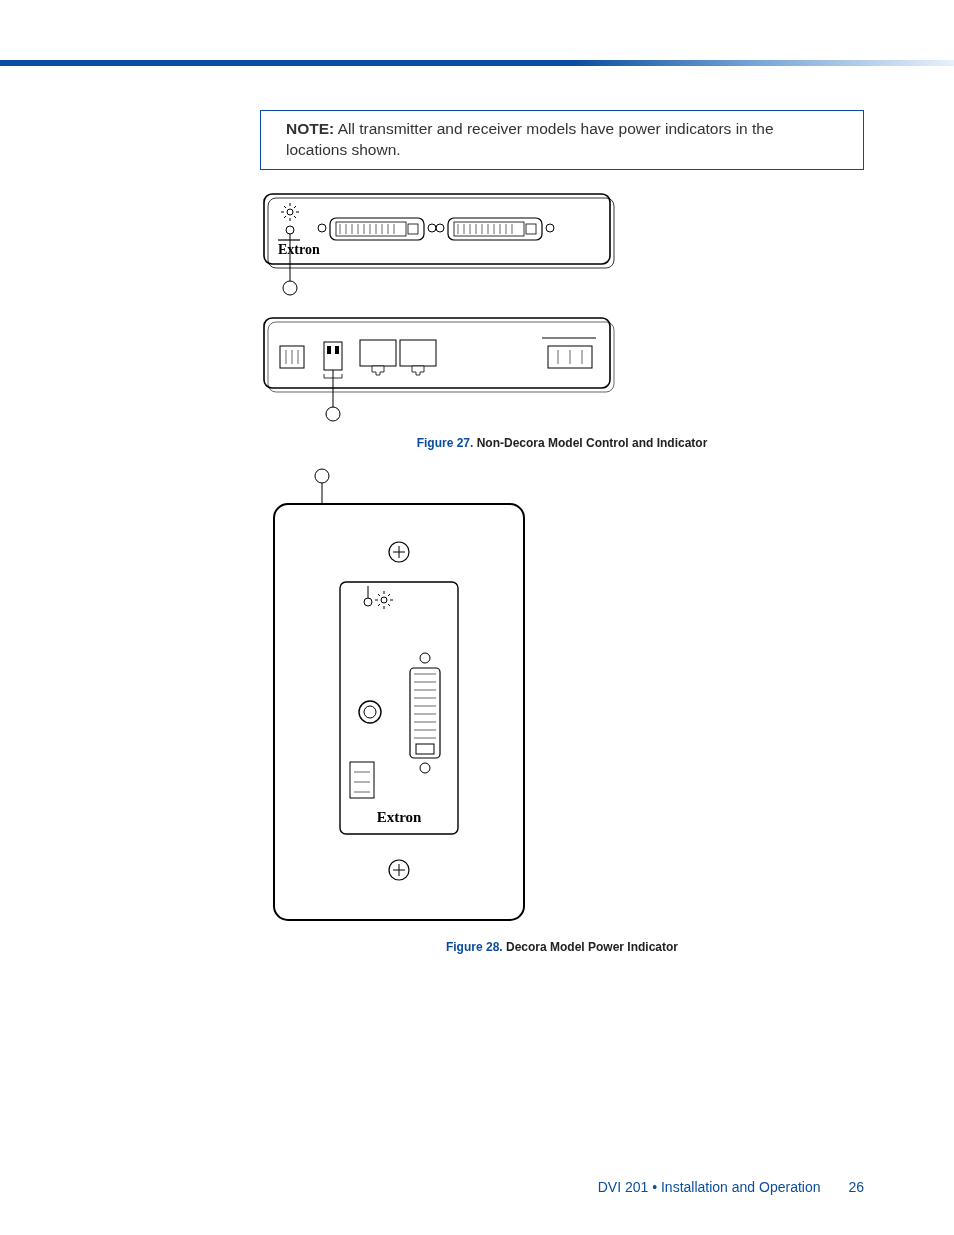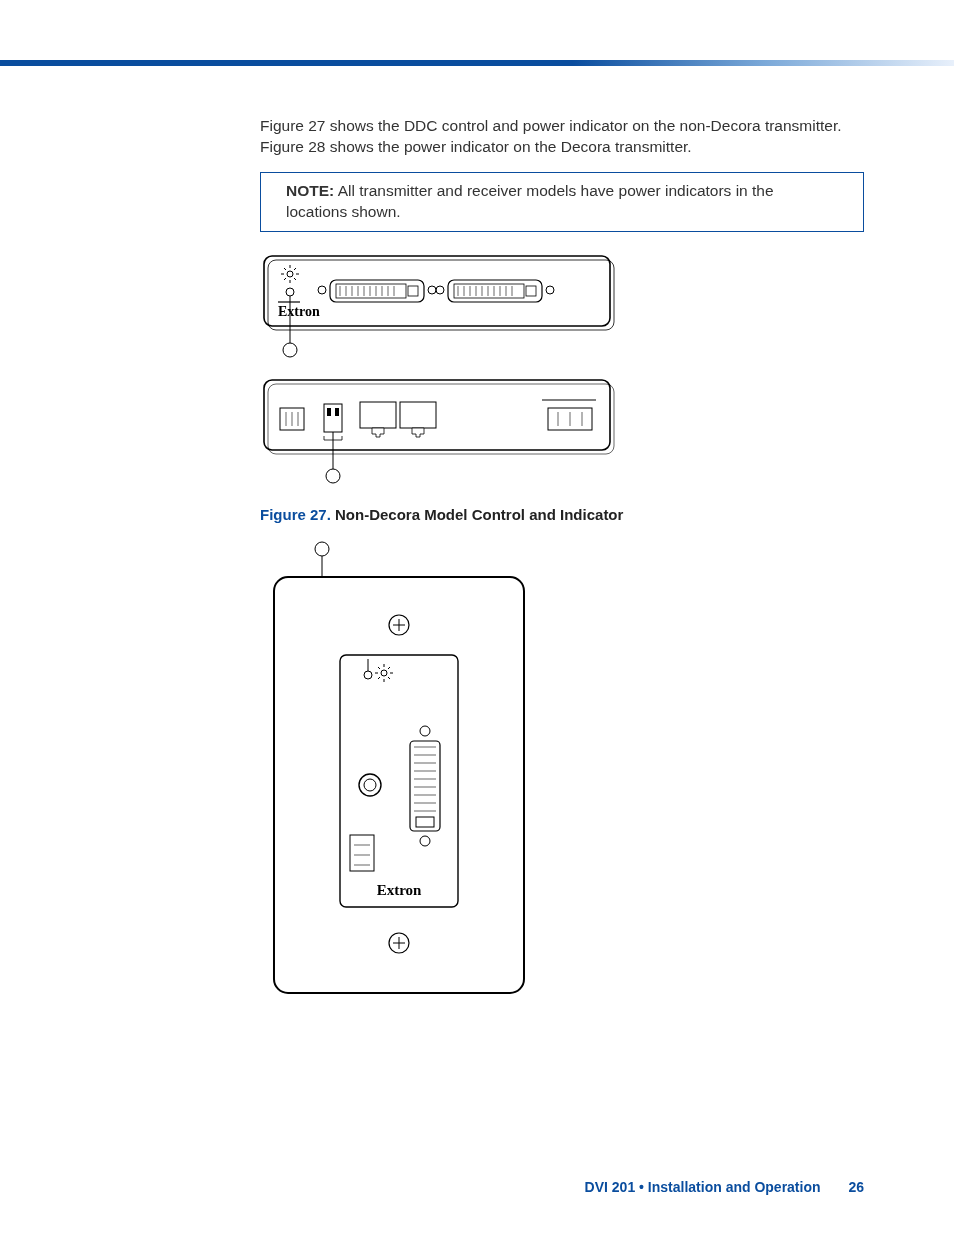--- a/index.html
+++ b/index.html
@@ -40,50 +40,50 @@
   }
   .note-box {
     border: 1px solid #0a4d9e;
     padding: 8px 25px;
     font-size: 15.5px;
     line-height: 1.35;
     margin-bottom: 18px;
   }
   .note-box b { font-weight: 700; }
   .figure-caption {
-    font-size: 15px;
-    margin: 16px 0 12px 0;
+    font-size: 12px;
+    margin: 8px 0 12px 0;
+    text-align: center;
   }
   .figure-caption .fig-label { color: #0a4d9e; font-weight: 700; }
   .figure-caption .fig-title { font-weight: 700; color: #222; }
   .footer {
     position: absolute;
     bottom: 40px;
     right: 90px;
     font-size: 14px;
     color: #0a4d9e;
-    font-weight: 700;
+    font-weight: 400;
   }
   .footer .pnum { margin-left: 24px; }
   
   .diagram {
     display: block;
     margin: 4px 0;
   }
   svg text { font-family: "Times New Roman", serif; }
 </style>
 </head>
 <body>
 
 <div class="top-rule"></div>
 
 <div class="page">
 
   <div class="indent">
-    <p class="body">Figure 27 shows the DDC control and power indicator on the non-Decora transmitter. Figure 28 shows the power indicator on the Decora transmitter.</p>
 
     <div class="note-box">
       <b>NOTE:</b>
       <span>All transmitter and receiver models have power indicators in the locations shown.</span>
     </div>
 
     <svg class="diagram" width="360" height="240" viewBox="0 0 360 240">
 
       <rect x="4" y="6" width="346" height="70" rx="8" fill="#fff" stroke="#000" stroke-width="1.6"></rect>
       <rect x="8" y="10" width="346" height="70" rx="8" fill="none" stroke="#000" stroke-width="0.8"></rect>
@@ -239,19 +239,23 @@
       <circle cx="165" cy="306" r="5" fill="none" stroke="#000"></circle>
 
       <rect x="90" y="300" width="24" height="36" fill="#fff" stroke="#000"></rect>
       <line x1="94" y1="310" x2="110" y2="310" stroke="#000" stroke-width="0.6"></line>
       <line x1="94" y1="320" x2="110" y2="320" stroke="#000" stroke-width="0.6"></line>
       <line x1="94" y1="330" x2="110" y2="330" stroke="#000" stroke-width="0.6"></line>
 
       <text x="139" y="360" font-size="15" font-weight="700" text-anchor="middle">Extron</text>
     </svg>
 
+    <div class="figure-caption">
+      <span class="fig-label">Figure 28.</span>
+      <span class="fig-title">Decora Model Power Indicator</span>
+    </div>
   </div>
 </div>
 
 <div class="footer">
   <span>DVI 201 • Installation and Operation</span>
   <span class="pnum">26</span>
 </div>
 
 </body></html>

